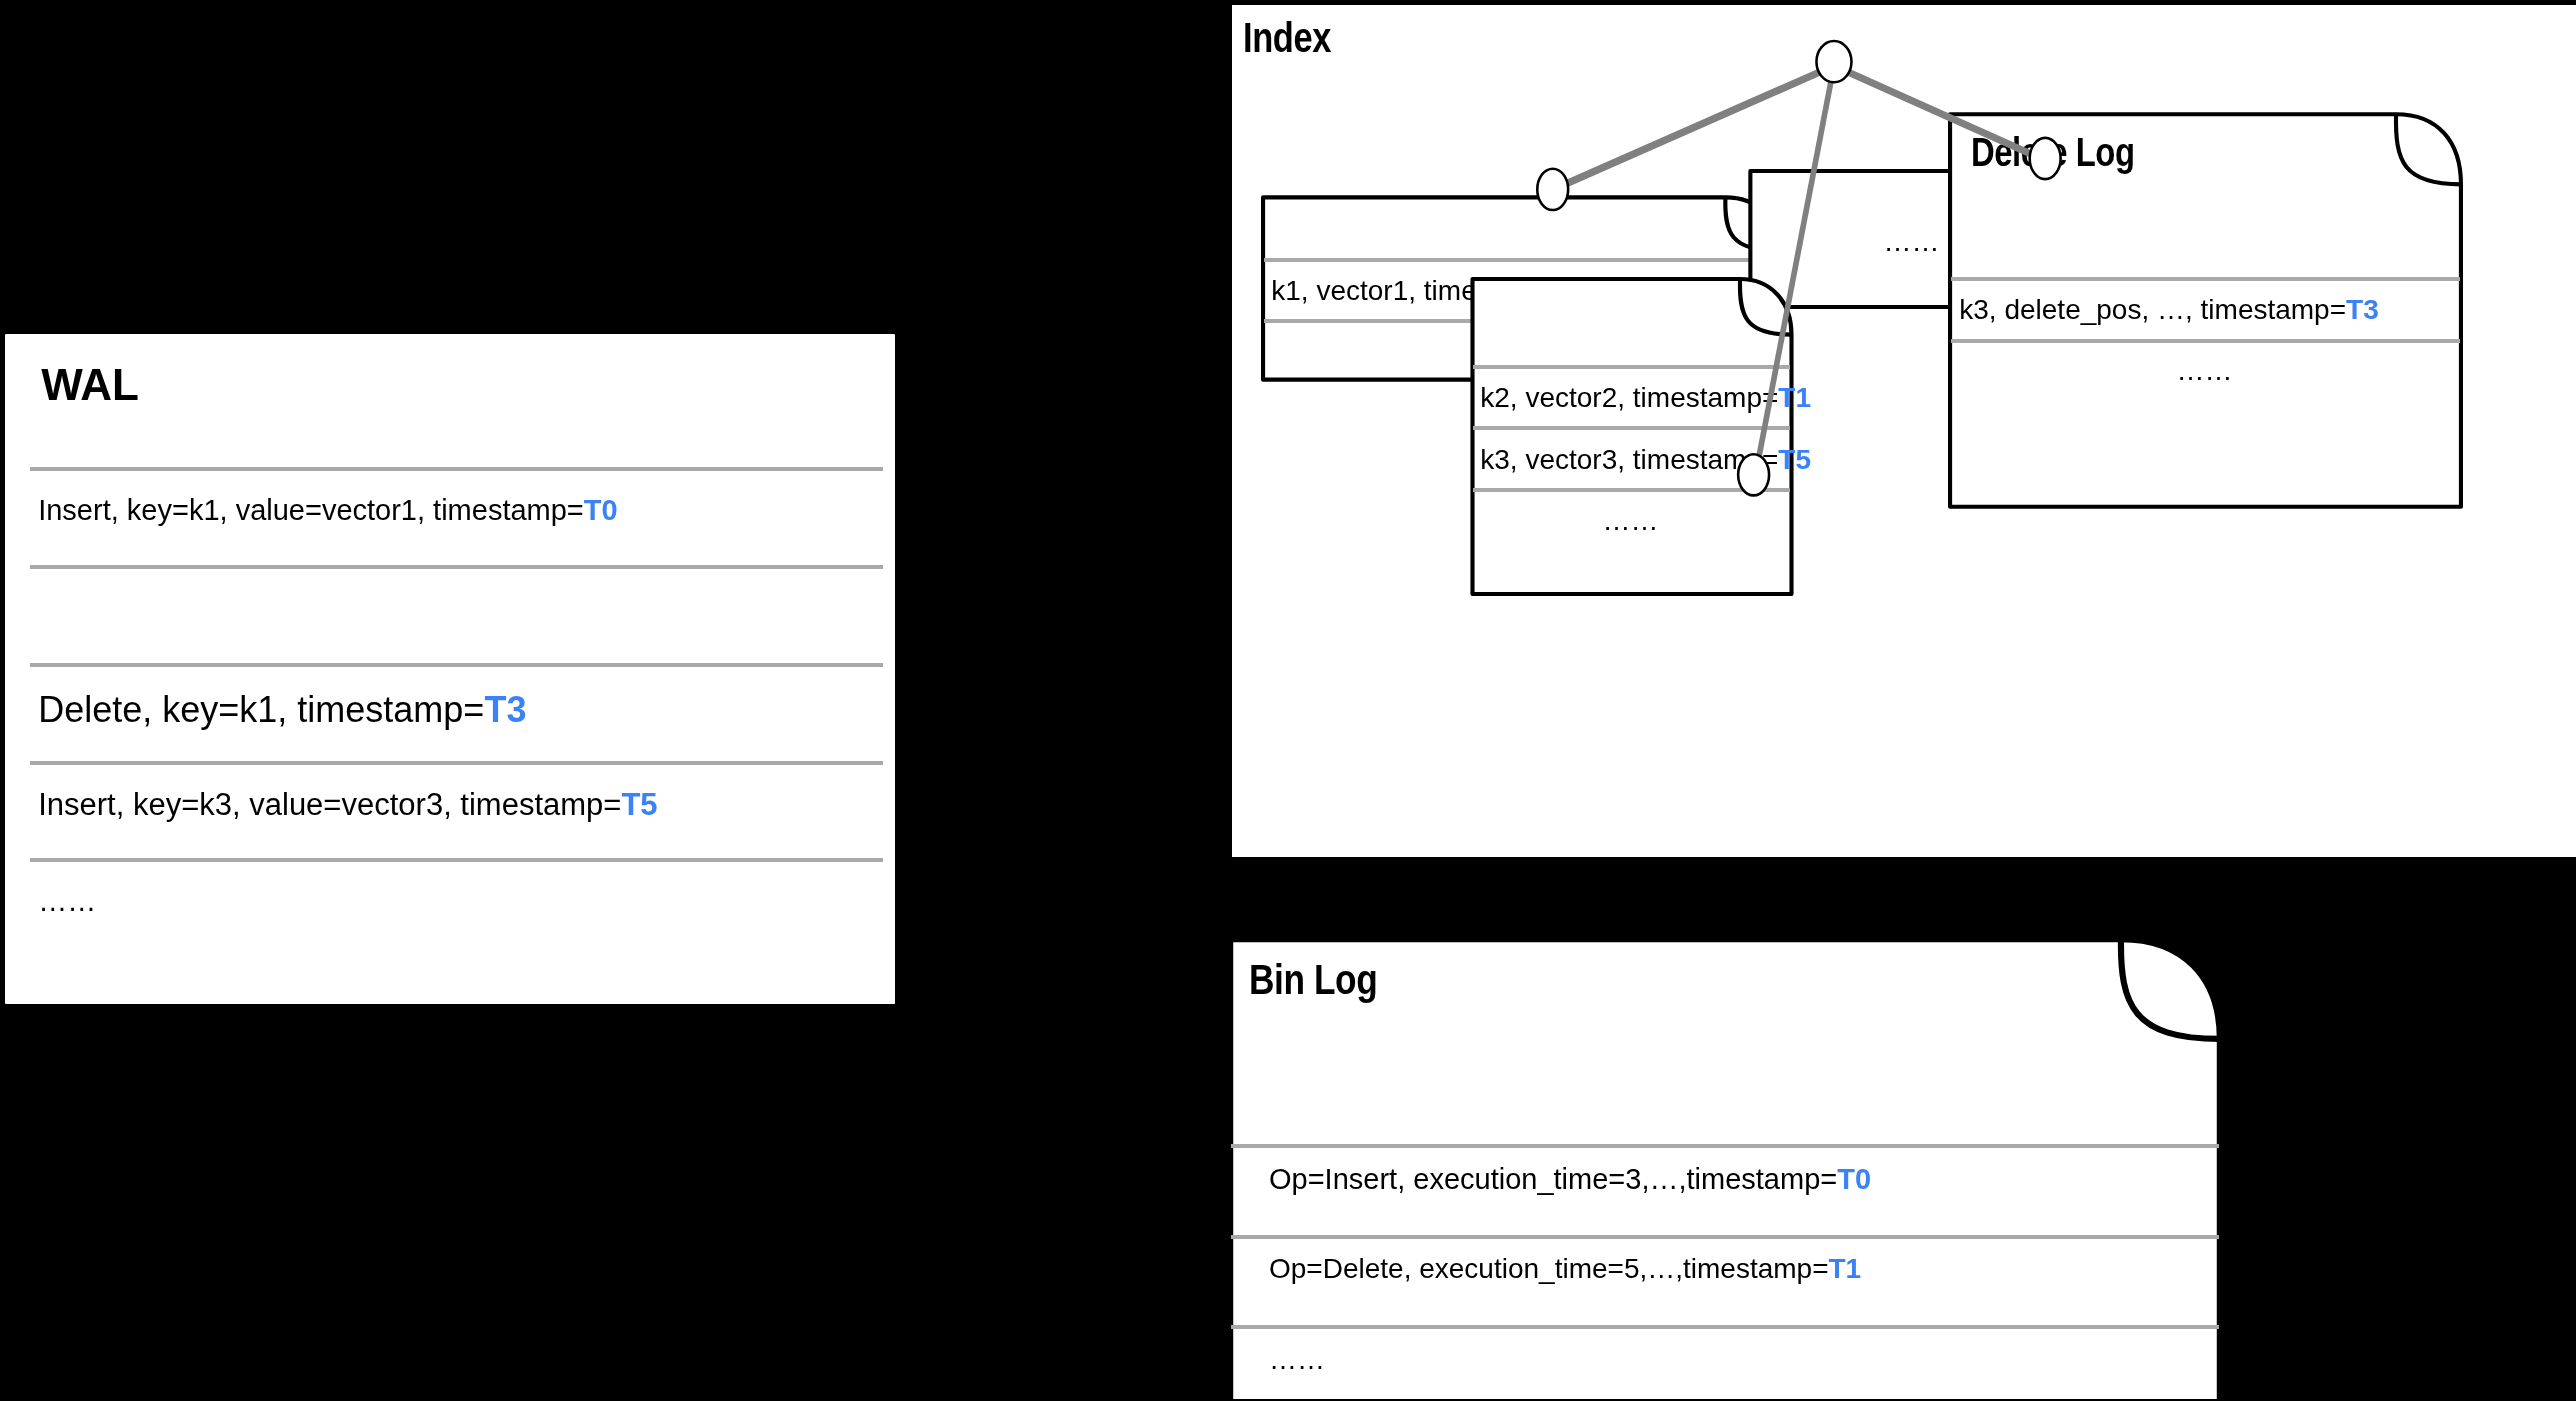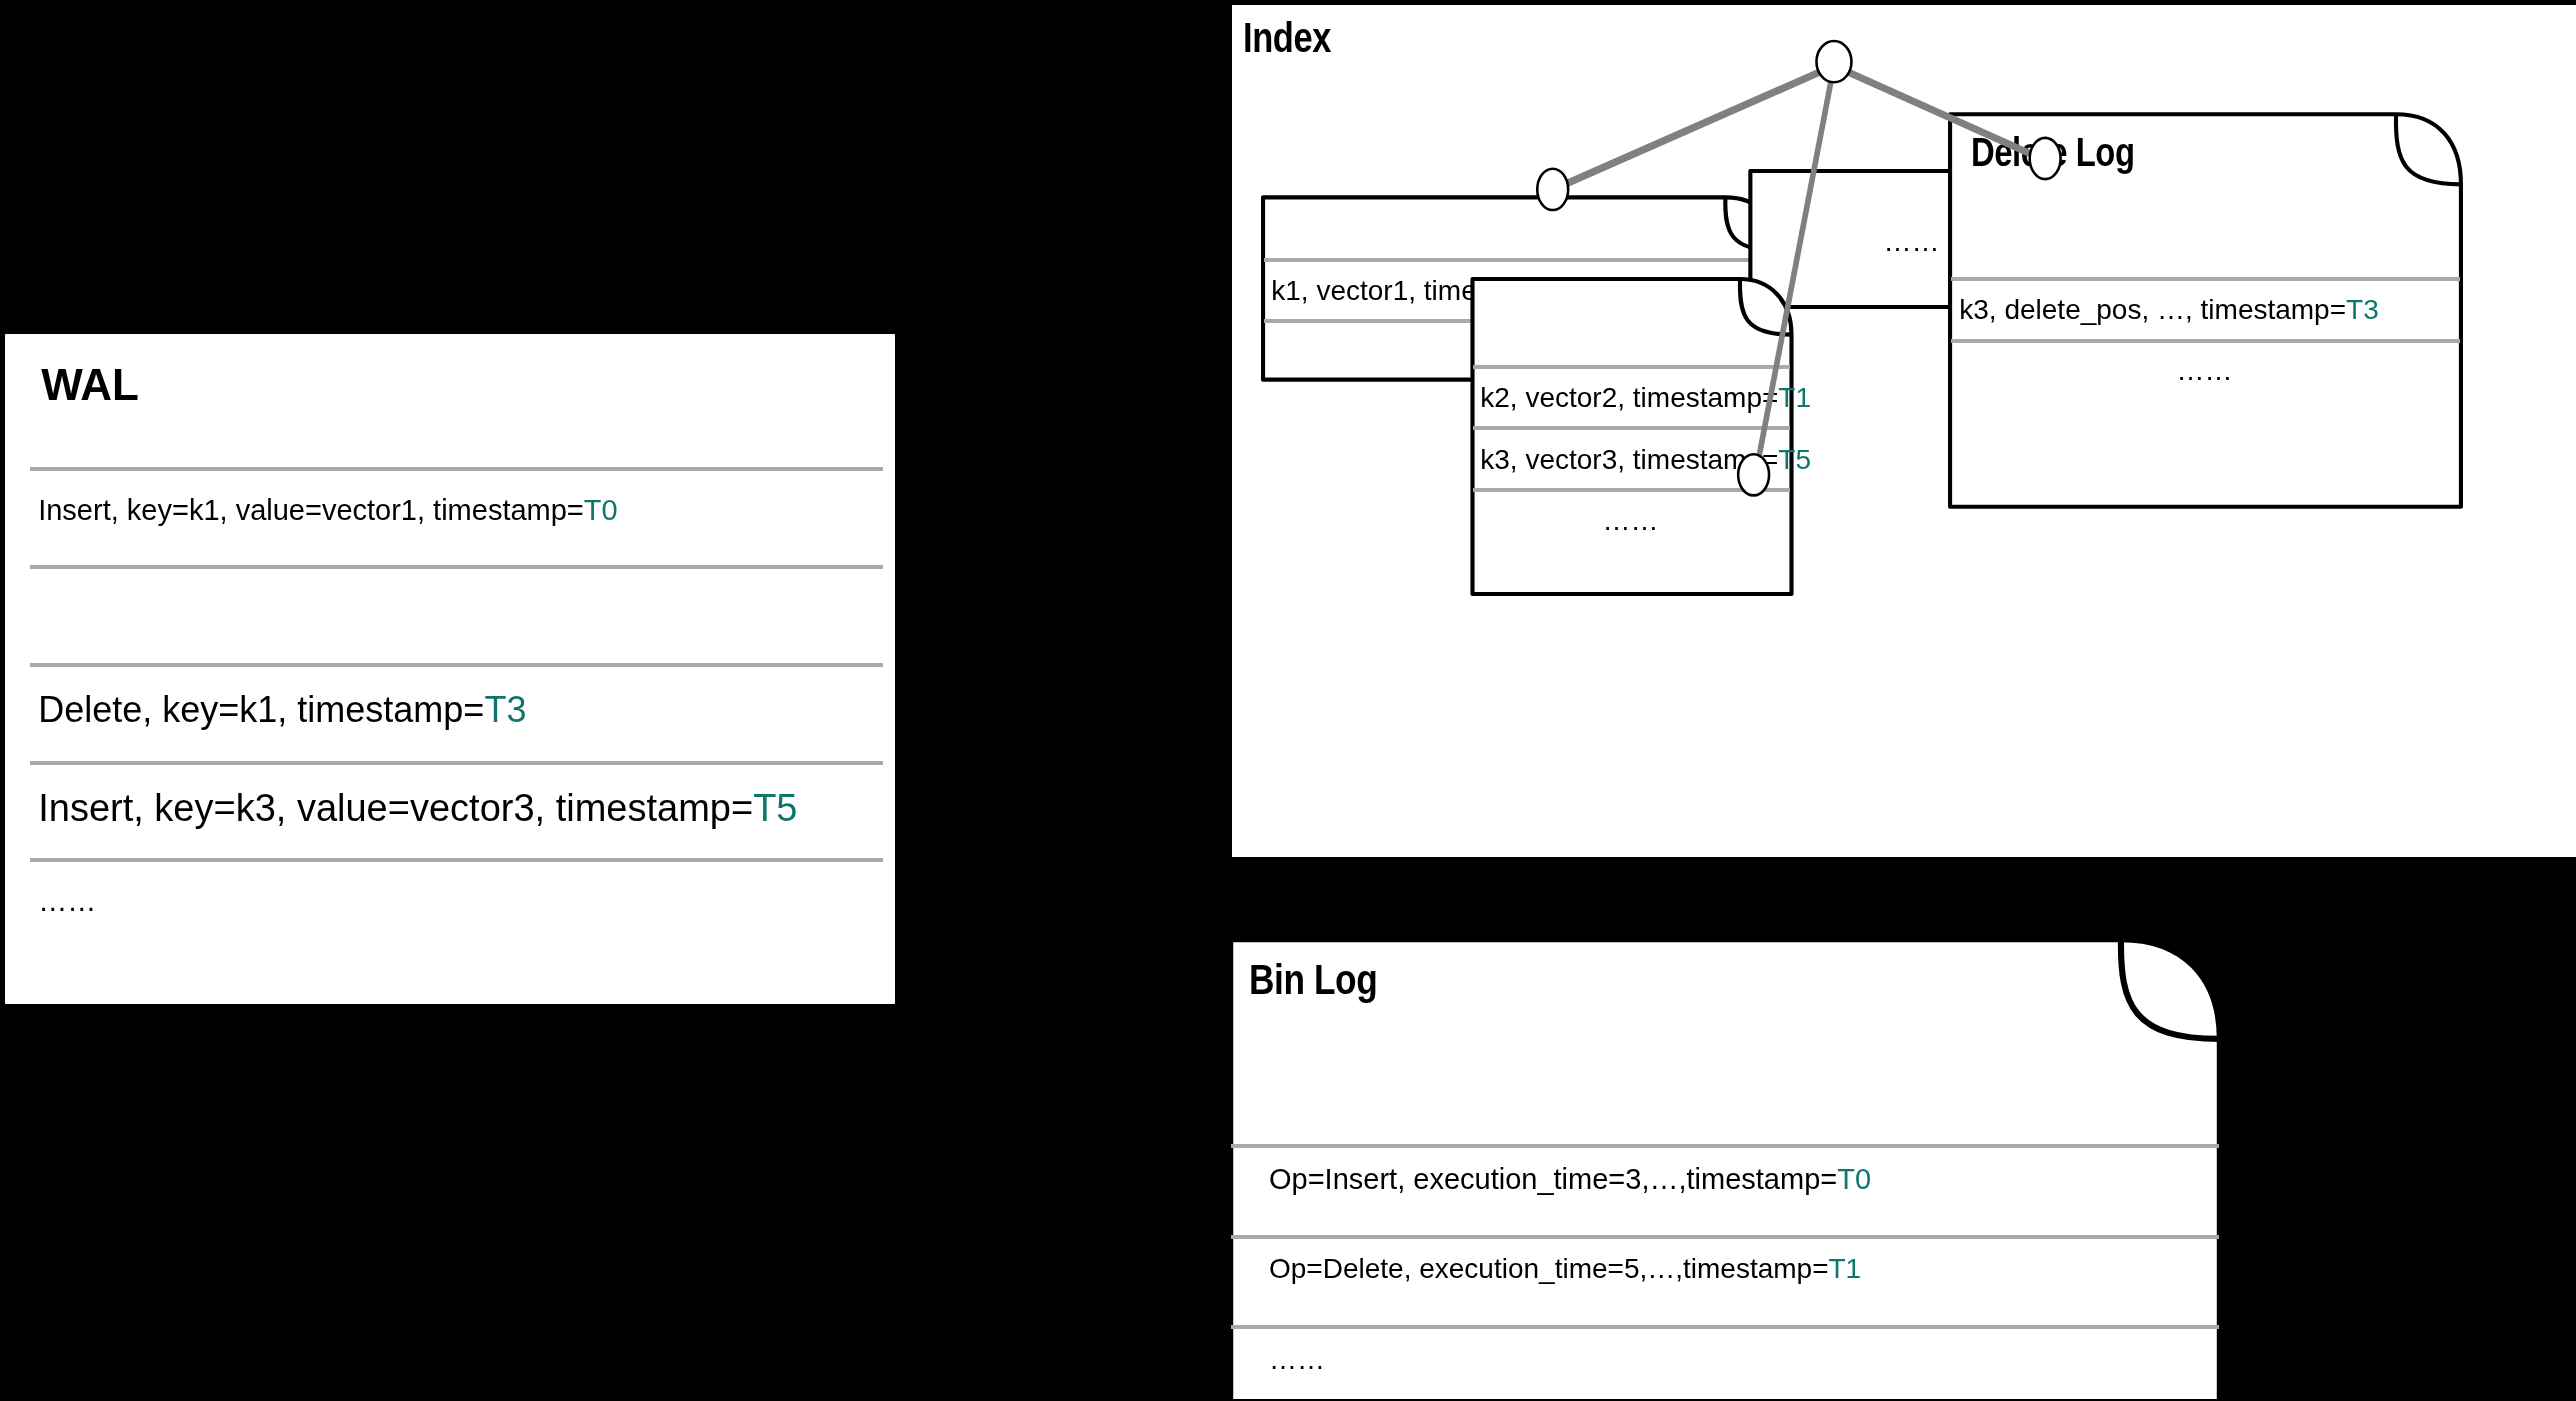--- a/index.html
+++ b/index.html
@@ -45,22 +45,22 @@
   }
 
   
   .row-text {
     position: absolute;
     color: #000000;
     white-space: nowrap;
     font-family: "Liberation Sans", sans-serif;
   }
   .ts {
-    color: #0f766e;
-    font-weight: normal;
+    color: #3b82f6;
+    font-weight: bold;
   }
   .ellipsis {
     position: absolute;
     color: #000000;
     white-space: nowrap;
     font-family: "Liberation Sans", sans-serif;
   }
 
   
   .rule {
@@ -103,21 +103,21 @@
     <div class="rule" style="left:25px; top:329px; width:853px;"></div>
     <div class="rule" style="left:25px; top:427px; width:853px;"></div>
     <div class="rule" style="left:25px; top:524px; width:853px;"></div>
 
     <div class="row-text" style="left:33px; top:160px; font-size:29px;">
       <span>Insert, key=k1, value=vector1, timestamp=</span><span class="ts">T0</span>
     </div>
     <div class="row-text" style="left:33px; top:355px; font-size:36px;">
       <span>Delete, key=k1, timestamp=</span><span class="ts">T3</span>
     </div>
-    <div class="row-text" style="left:33px; top:453px; font-size:38px;">
+    <div class="row-text" style="left:33px; top:453px; font-size:31px;">
       <span>Insert, key=k3, value=vector3, timestamp=</span><span class="ts">T5</span>
     </div>
     <div class="ellipsis" style="left:33px; top:551px; font-size:29px;">……</div>
   </div>
 
   <div class="panel" style="left:1232px; top:5.2px; width:1581px; height:852px;">
     <div class="title" style="left:11.3px; top:9.3px; font-size:42px;">Index</div>
 
     <div class="doc" style="left:29px; top:190px; width:520px; height:187px;">
       <svg width="520" height="187" viewBox="0 0 1010 362" aria-hidden="true">

